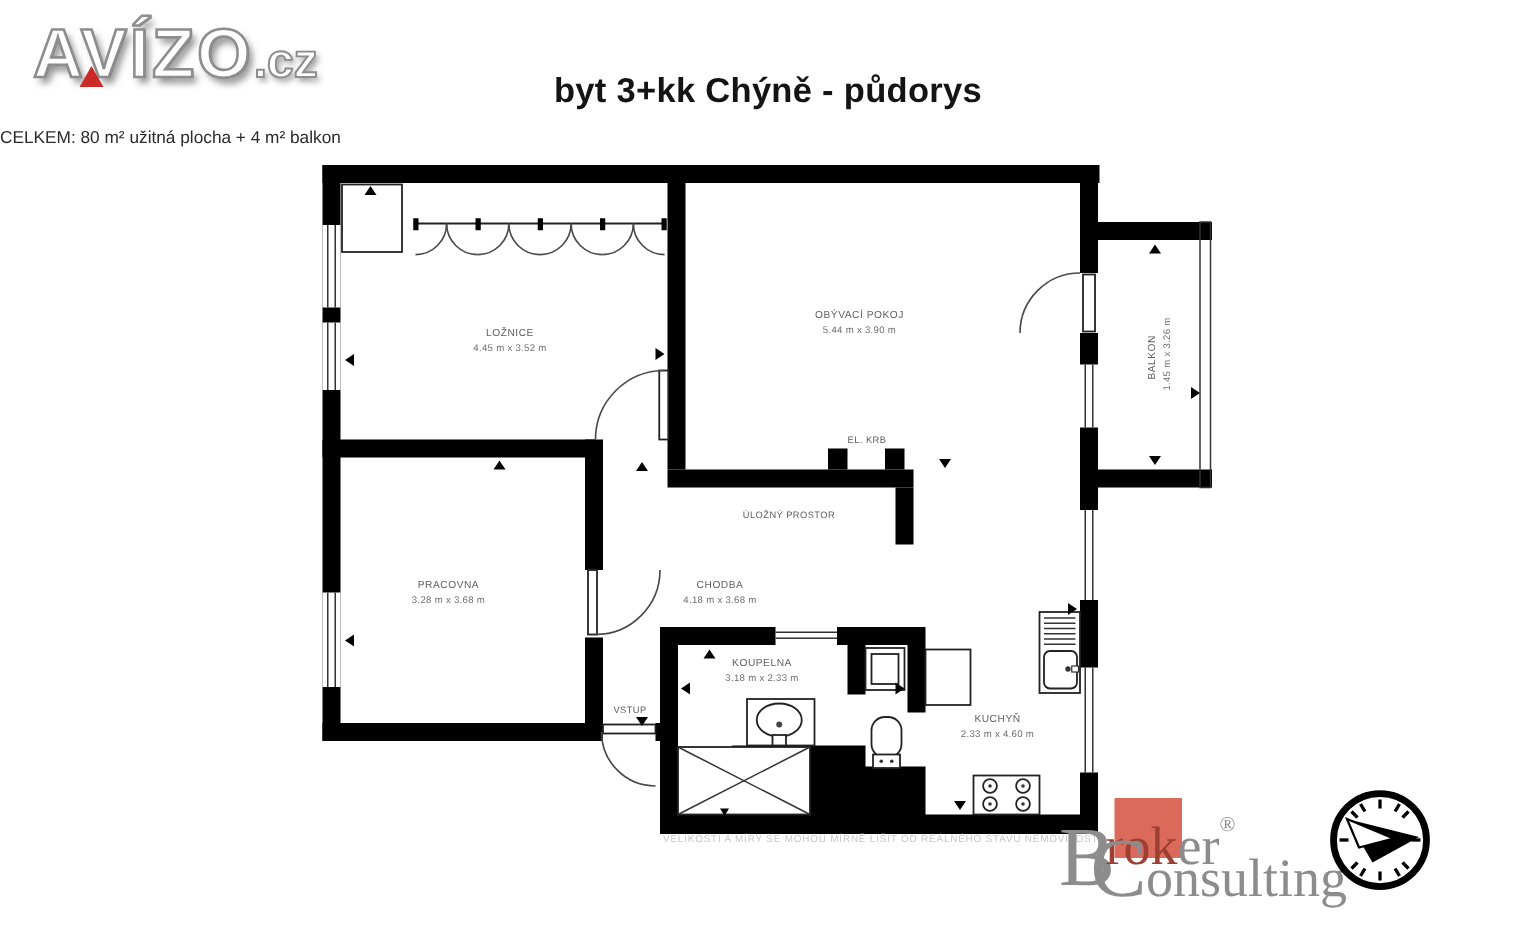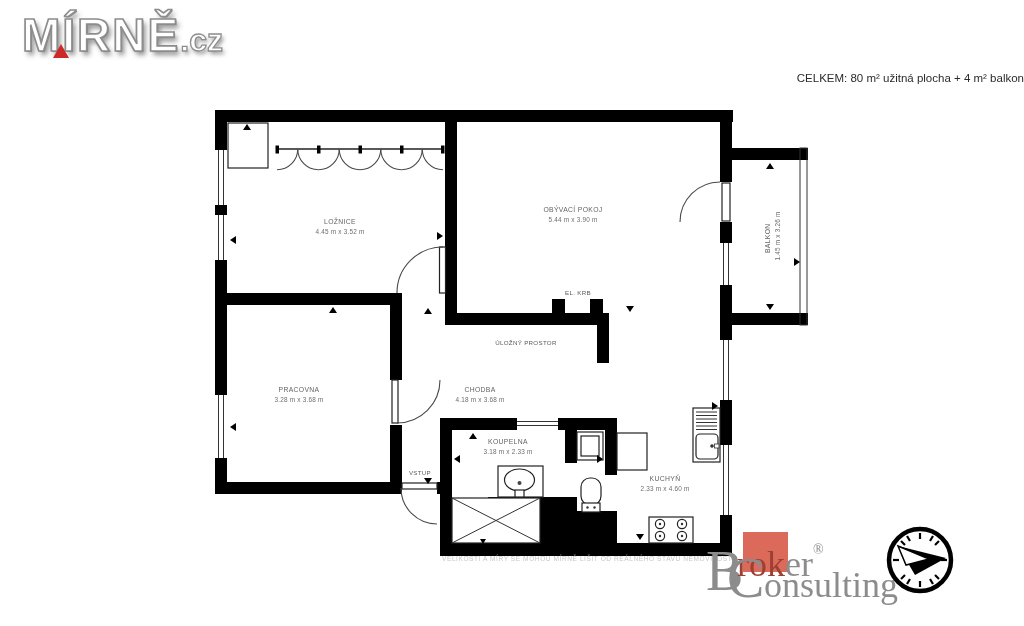--- a/index.html
+++ b/index.html
@@ -12,22 +12,22 @@
       text-shadow:3px 4px 5px rgba(125,125,125,.85),1px 1px 0 #9a9a9a;}
   .avizo .tld{font-size:32px;font-weight:bold;color:#fff;
       -webkit-text-stroke:1.3px #8d8d8d;
       text-shadow:2px 3px 4px rgba(125,125,125,.85);}
   .avizo .tri{position:absolute;left:31px;top:36px;width:0;height:0;
       border-left:8px solid transparent;border-right:8px solid transparent;
       border-bottom:14px solid #cc2a28;}
   
   .title{position:absolute;left:0;right:0;top:47px;text-align:center;
          font-size:23px;font-weight:bold;color:#141414;letter-spacing:.2px;}
-  .subtitle{position:absolute;left:0;right:0;top:72px;text-align:right;
-         font-size:11.5px;color:#2b2b2b;margin-left:32px;}
+  .subtitle{position:absolute;left:0;right:0;top:86px;text-align:left;
+         font-size:11.5px;color:#2b2b2b;}
   
   .rm{font-family:"Liberation Sans",sans-serif;font-size:6.8px;fill:#636363;
       letter-spacing:.35px;text-anchor:middle;}
   .dm{font-family:"Liberation Sans",sans-serif;font-size:6.4px;fill:#6e6e6e;
       letter-spacing:.2px;text-anchor:middle;}
   .ft{font-family:"Liberation Sans",sans-serif;font-size:6.2px;fill:#5c5c5c;
       letter-spacing:.3px;text-anchor:middle;}
   .disc{font-family:"Liberation Sans",sans-serif;font-size:6.6px;fill:#c6c6c6;
       letter-spacing:.55px;}
   .bc1{font-family:"Liberation Serif",serif;fill:#8c8c8c;font-size:36px;}
@@ -40,25 +40,26 @@
   .arc{stroke:#4a4a4a;stroke-width:1.1;fill:none;}
   .mk{fill:#000;}
 </style>
 </head>
 <body>
 
 <div class="stage">
 
   
   <div class="avizo">
-    <span class="main">MÍRNĚ</span><span class="tld">.cz</span>
+    <span class="main">AVÍZO</span><span class="tld">.cz</span>
     <span class="tri"></span>
   </div>
 
   
+  <div class="title">byt 3+kk Chýně - půdorys</div>
   <div class="subtitle">CELKEM: 80 m² užitná plocha + 4 m² balkon</div>
 
   
   <svg width="1024" height="626" viewBox="0 0 1024 626" xmlns="http://www.w3.org/2000/svg">
 
     <g>
       <rect class="wall" x="215" y="110" width="518" height="12"></rect>
       <rect class="wall" x="215" y="110" width="12" height="384"></rect>
       <rect class="wall" x="720" y="110" width="12" height="446"></rect>
       <rect class="wall" x="442" y="543" width="290" height="13"></rect>

